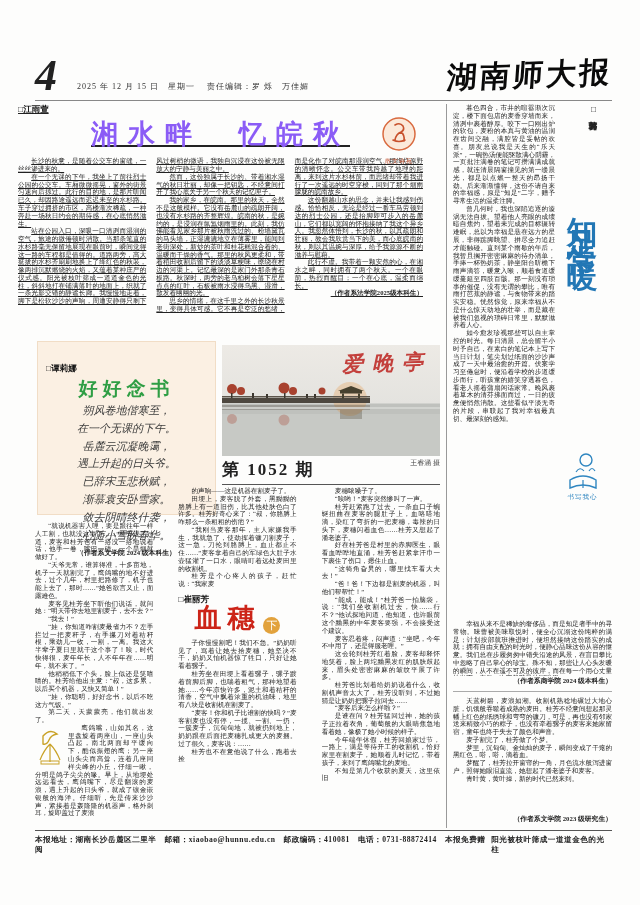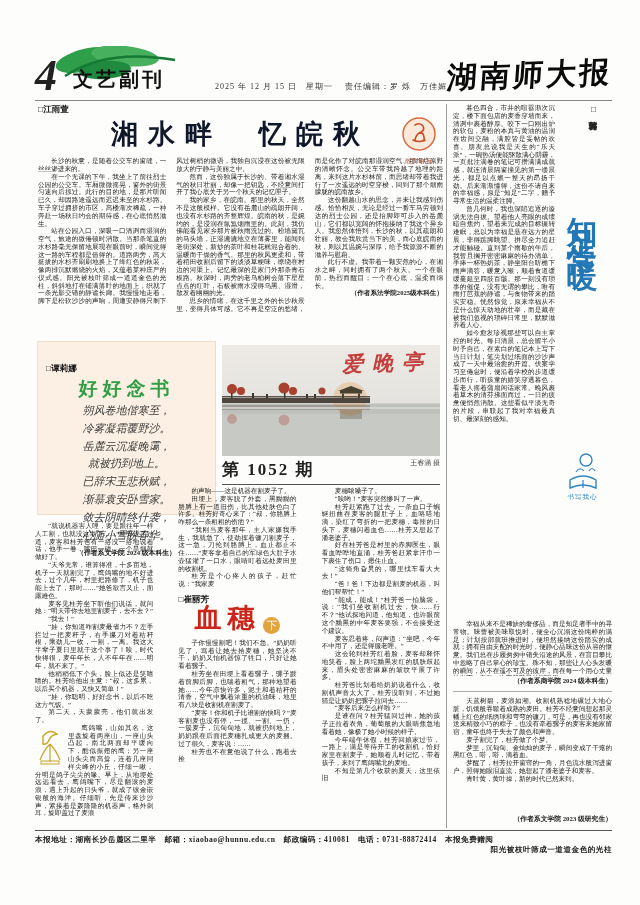--- a/index.html
+++ b/index.html
@@ -12,23 +12,23 @@
   .hdr{left:35px;top:50px;width:577px;height:48px;display:flex;align-items:flex-end;}
   .pagenum{font-size:44px;font-style:italic;font-weight:bold;line-height:1;z-index:2;}
   .leafwrap{position:relative;margin-left:-10px;width:160px;height:48px;}
   .leafwrap svg{position:absolute;left:0;top:-4px;}
   .sectitle{position:absolute;left:26px;top:16px;font-size:20px;font-weight:bold;letter-spacing:3px;color:#111;z-index:2;}
   .dateline{font-size:8px;color:#333;letter-spacing:1px;margin-left:20px;padding-bottom:6px;white-space:nowrap;}
   .masthead{margin-left:auto;font-size:30px;font-weight:bold;letter-spacing:3px;transform:skewX(-6deg) rotate(-2deg);
             font-family:"DejaVu Serif",serif;color:#0a0a0a;padding-bottom:2px;white-space:nowrap;}
   .toprule{left:35px;top:100px;width:577px;border-top:1px solid #888;}
   
-  .a1{left:38px;top:104px;width:405px;height:234px;}
+  .a1{left:18px;top:104px;width:405px;height:234px;text-decoration:underline;}
   .authtag{font-size:8.5px;font-weight:bold;color:#111;}
-  .a1title{text-align:center;font-size:27px;font-weight:bold;letter-spacing:10px;color:#0f172a;line-height:1.2;margin-top:2px;}
+  .a1title{text-align:center;font-size:27px;font-weight:bold;letter-spacing:10px;color:#8b5cf6;line-height:1.2;margin-top:2px;}
   .seal{position:absolute;right:2px;top:12px;width:44px;text-align:center;}
   .sealcap{font-size:6px;color:#c0512f;letter-spacing:1px;margin-top:1px;}
   .bodytxt{font-size:6.6px;line-height:1.18;color:#1d1d1d;}
   .a1cols{margin-top:7px;height:184px;column-count:3;column-gap:10px;overflow:hidden;}
   .attr{font-weight:bold;text-indent:0;text-align:right;}
   
   .poembox{left:37px;top:341px;width:179px;height:174px;background:#fbf0e3;border:1px solid #f1ddc6;box-sizing:border-box;padding:21px 8px;}
   .poemtitle{text-align:center;font-size:19px;font-weight:bold;letter-spacing:5px;color:#2f9e44;margin-top:1px;}
   .poemlines p{text-indent:0;text-align:center;font-size:11px;line-height:1.62;color:#3c3c3c;font-style:italic;}
   .poemattr{text-align:center;font-size:6.8px;font-weight:bold;margin-top:3px;text-indent:0;}
@@ -58,40 +58,31 @@
   .vert{writing-mode:vertical-rl;}
   .eauthor{font-size:8.5px;font-weight:bold;height:62px;margin-left:22px;}
   .etitle{font-size:31px;font-weight:bold;color:#2277b5;letter-spacing:14px;margin-top:26px;height:258px;
           font-family:"DejaVu Serif",serif;}
   .eiconcap{font-size:6.5px;color:#2f86c0;letter-spacing:1px;margin-top:1px;}
   .ebottom{margin-top:4px;height:56px;overflow:hidden;}
   .eattr{font-size:6.8px;}
   .tail{border-top:1px solid #aaa;margin-top:5px;padding-top:5px;}
   .tailtxt{height:118px;overflow:hidden;}
   
-  .pfoot{left:35px;top:830px;width:577px;border-top:1px solid #555;padding-top:4px;display:flex;flex-direction:column;}
+  .pfoot{left:35px;top:830px;width:577px;border-top:1px solid #555;padding-top:4px;display:flex;}
   .pfoot div{font-size:7.6px;font-weight:bold;letter-spacing:.5px;}
   .printer{margin-left:auto;}
 </style>
 </head>
 <body>
 
 <div class="page">
 
   <div class="abs hdr">
     <span class="pagenum">4</span>
-    <span class="leafwrap">
-      <svg width="160" height="52" viewBox="0 0 160 52">
-        <ellipse cx="38" cy="14" rx="30" ry="11" fill="#2f9e4a" transform="rotate(-14 38 14)"></ellipse>
-        <ellipse cx="78" cy="10" rx="34" ry="10" fill="#47b05e" transform="rotate(6 78 10)"></ellipse>
-        <ellipse cx="58" cy="24" rx="26" ry="9" fill="#1f8a3d" transform="rotate(-4 58 24)"></ellipse>
-        <path d="M18 30 Q60 2 128 14" stroke="#157a33" stroke-width="2.5" fill="none"></path>
-      </svg>
-      <span class="sectitle">文艺副刊</span>
-    </span>
     <span class="dateline">
       <span>2025 年 12 月 15 日　星期一</span>　
       <span>责任编辑：罗 烁　万佳媚</span>
     </span>
     <span class="masthead">湖南师大报</span>
   </div>
   <div class="abs toprule"></div>
 
   <div class="abs a1">
     <div class="authtag">□江雨萱</div>
@@ -106,21 +97,21 @@
     <div class="a1cols bodytxt jt">
       <span><p>长沙的秋意，是随着公交车的窗缝，一丝丝渗进来的。</p><p>在一个无课的下午，我坐上了前往烈士公园的公交车。车厢微微摇晃，窗外的街景匀速向后掠过。此行的目的地，是那片听闻已久，却因路途遥远而迟迟未至的水杉路。车子穿过拥挤的市区，高楼渐次稀疏，一种奔赴一场秋日约会的期待感，在心底悄然滋生。</p><p>站在公园入口，深吸一口清冽而湿润的空气，旅途的微倦顿时消散。当那条笔直的水杉路毫无保留地展现在眼前时，瞬间觉得这一路的车程都是值得的。道路两旁，高大挺拔的水杉齐刷刷地换上了绛红色的秋装，像两排沉默燃烧的火焰，又蕴着某种庄严的仪式感。阳光被枝叶筛成一道道金色的光柱，斜斜地打在铺满落叶的地面上，织就了一条光影交错的静谧长廊。我慢慢地走着，脚下是松软沙沙的声响，周遭安静得只剩下风过树梢的微语，我独自沉浸在这份被无限放大的宁静与美丽之中。</p><p>然而，这份独属于长沙的、带着湘水湿气的秋日壮丽，却像一把钥匙，不经意间打开了我心底关于另一个秋天的记忆匣子。</p><p>我的家乡，在皖南。那里的秋天，全然不是这般模样。它没有岳麓山的疏朗开阔，也没有水杉路的齐整辉煌。皖南的秋，是婉约的，是浸润在氤氲烟雨里的。此刻，我仿佛能看见家乡那片被秋雨洗过的、粉墙黛瓦的马头墙，正湿漉漉地立在薄雾里，能闻到老街深处，新炒的茶叶和桂花糕混合着的、温暖而干燥的香气。那里的秋风更柔和，带着稻田收割后留下的淡淡草梗味，缭绕在村边的河渠上。记忆最深的是家门外那条青石板路。秋深时，两旁的老乌桕树会落下星星点点的红叶，石板被雨水浸得乌黑、湿滑，散发着幽幽的光。</p><p>思乡的情绪，在这千里之外的长沙秋景里，变得具体可感。它不再是空泛的愁绪，而是化作了对皖南那湿润空气、那绚烂原野的清晰怀念。公交车带我跨越了地理的距离，来到这片水杉林前，而思绪却带着我进行了一次遥远的时空穿梭，回到了那个烟雨朦胧的皖南故乡。</p><p>这份翻越山水的思念，并未让我感到伤感。恰恰相反，无论是经过一番车马劳顿到达的烈士公园，还是抬脚即可步入的岳麓山，它们都以宽阔的怀抱接纳了我这个异乡人。我忽然体悟到，长沙的秋，以其疏朗和壮丽，教会我欣赏当下的美，而心底皖南的秋，则以其温婉与深厚，给予我源源不断的滋养与慰藉。</p><p>此行不虚。我带着一颗安然的心，在湘水之畔，同时拥有了两个秋天。一个在眼前，热烈而醒目；一个在心底，温柔而绵长。</p></span>
       <p class="attr">（作者系法学院2025级本科生）</p>
     </div>
   </div>
 
   <div class="abs poembox">
     <div class="authtag">□谭莉娜</div>
     <div class="poemtitle">好好念书</div>
     <div class="poemlines">
-      <span><p>朔风卷地偕寒至，</p><p>冷雾凝霜覆野沙。</p><p>岳麓云沉凝晚霭，</p><p>就被扔到地上。</p><p>已辞宋玉悲秋赋，</p><p>渐慕袁安卧雪家。</p><p>敛去阴晴终什袭，</p><p>心随小雪盼春华。</p></span>
+      <span><p>朔风卷地偕寒至，</p><p>在一个无课的下午。</p><p>岳麓云沉凝晚霭，</p><p>遇上升起的日头爷。</p><p>已辞宋玉悲秋赋，</p><p>渐慕袁安卧雪家。</p><p>敛去阴晴终什袭，</p><p>心随小雪盼春华。</p></span>
     </div>
     <p class="poemattr">（作者系文学院 2024 级本科生）</p>
   </div>
 
   <div class="abs photo">
     <svg width="218" height="111" viewBox="0 0 218 111">
       <rect x="0" y="59" width="218" height="52" fill="#c7c9c5"></rect>
       <rect x="0" y="59" width="218" height="10" fill="#bfc1bd"></rect>
       <circle cx="128" cy="54" r="17" fill="#e6953c" opacity="0.28"></circle>
       <rect x="0" y="53" width="148" height="5" fill="#4d473f"></rect>

